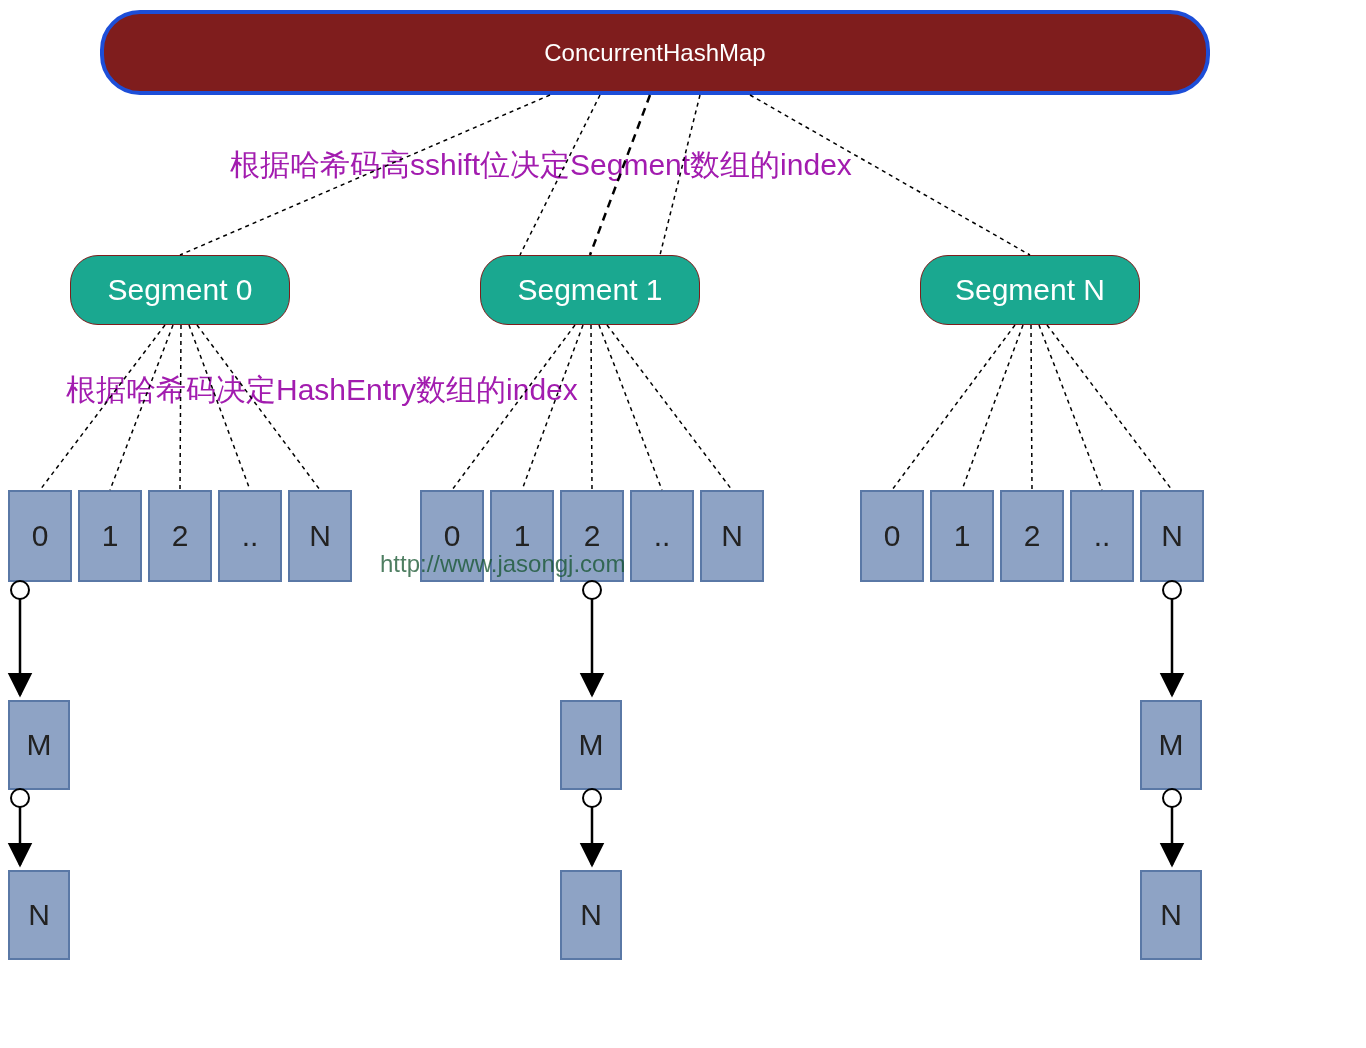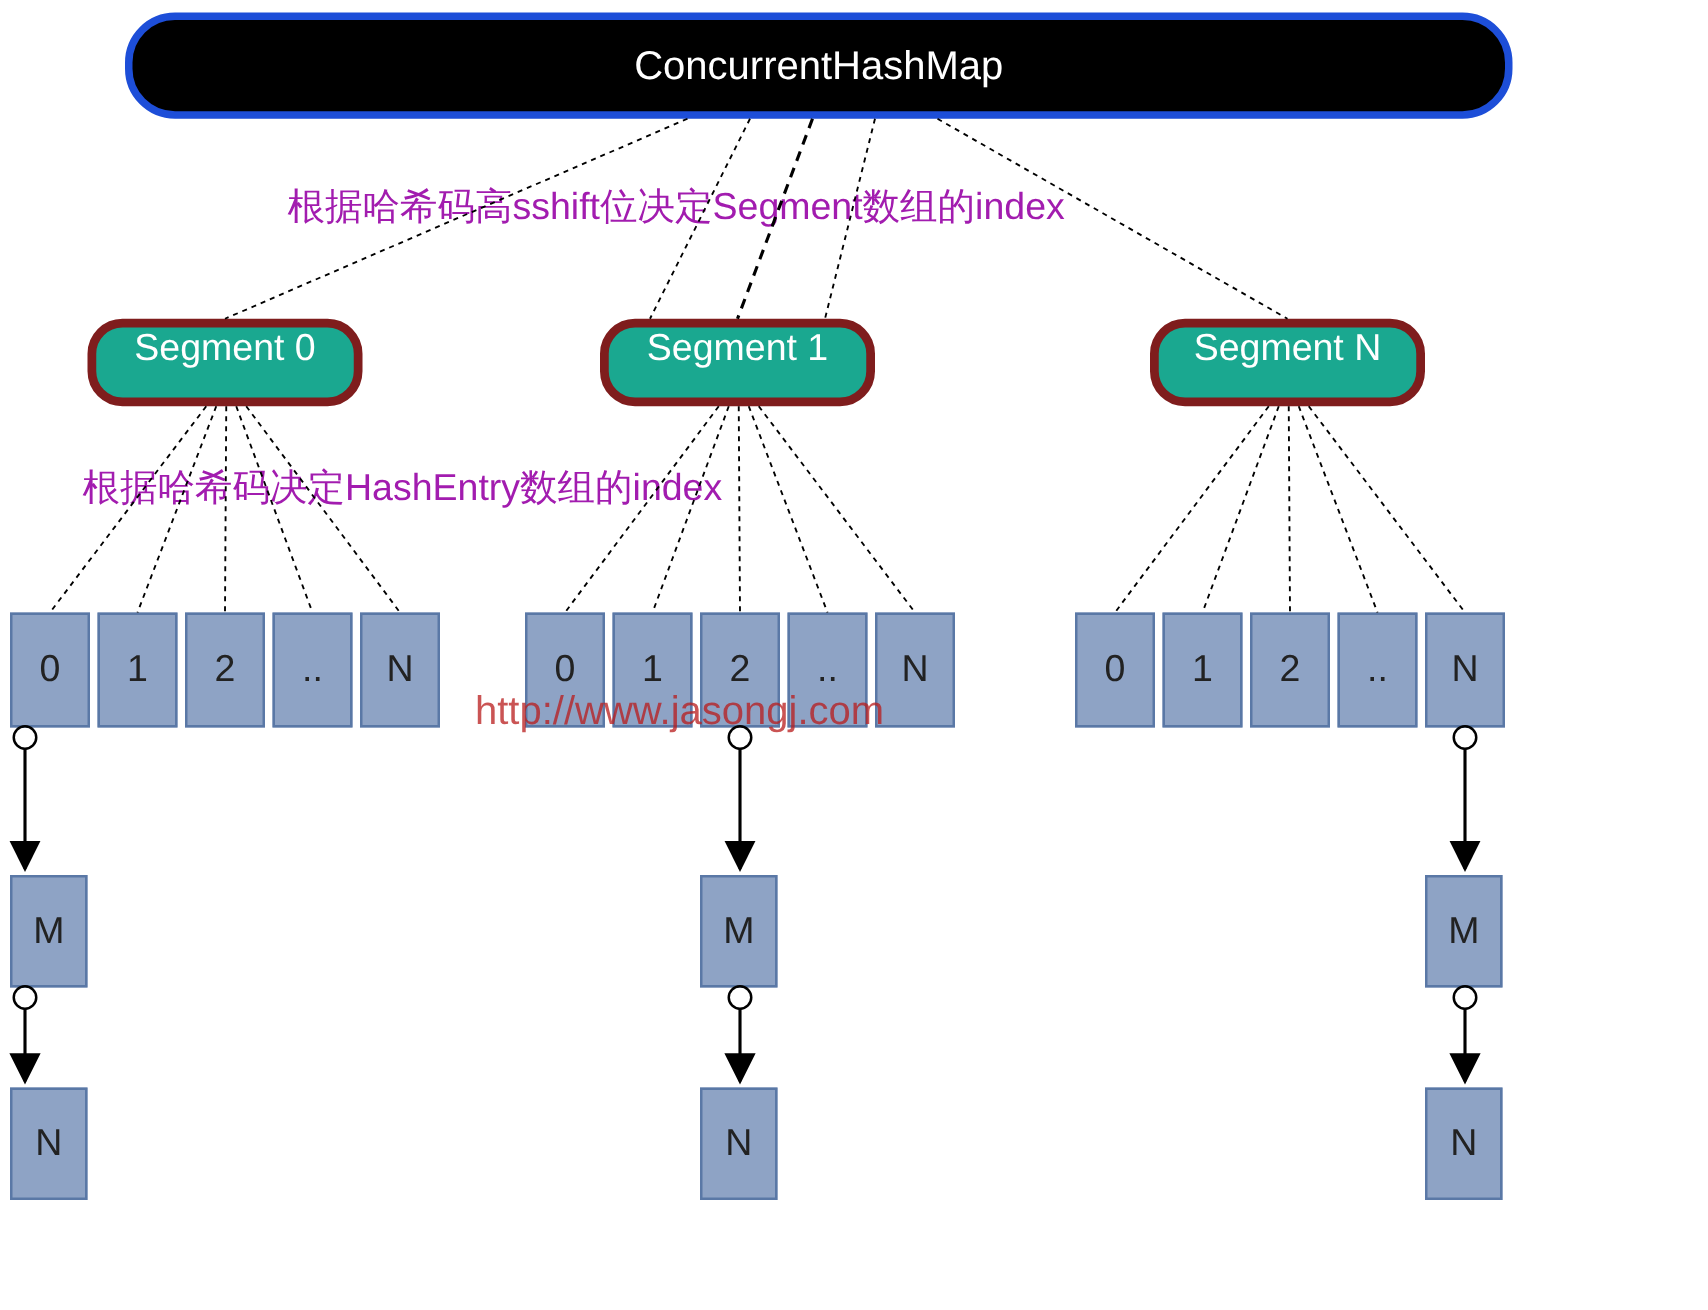--- a/index.html
+++ b/index.html
@@ -9,44 +9,44 @@
     height: 1048px;
     position: relative;
     background: #fff;
   }
   .root-box {
     position: absolute;
     left: 100px;
     top: 10px;
     width: 1110px;
     height: 85px;
-    background: #000000;
-    border: 6px solid #1d4ed8;
+    background: #7f1d1d;
+    border: 4px solid #1d4ed8;
     border-radius: 40px;
     display: flex;
     align-items: center;
     justify-content: center;
     color: #fff;
-    font-size: 32px;
+    font-size: 24px;
   }
   .label-text {
     position: absolute;
     color: #a21caf;
     font-size: 30px;
   }
   .segment {
     position: absolute;
     width: 220px;
     height: 70px;
     background: #1aa890;
-    border: 7px solid #7f1d1d;
+    border: 1px solid #7f1d1d;
     border-radius: 28px;
     color: #fff;
     display: flex;
-    align-items: flex-start;
+    align-items: center;
     justify-content: center;
     font-size: 30px;
   }
   .array-row {
     position: absolute;
     display: flex;
     gap: 6px;
   }
   .cell {
     width: 64px;
@@ -66,22 +66,22 @@
     background: #8ea3c5;
     border: 2px solid #5a78a6;
     display: flex;
     align-items: center;
     justify-content: center;
     font-size: 30px;
     color: #222;
   }
   .watermark {
     position: absolute;
-    color: #b91c1c;
-    font-size: 32px;
+    color: #14532d;
+    font-size: 24px;
     opacity: 0.75;
   }
   svg.overlay {
     position: absolute;
     left: 0; top: 0;
     width: 1366px;
     height: 1048px;
     pointer-events: none;
   }
 </style>

